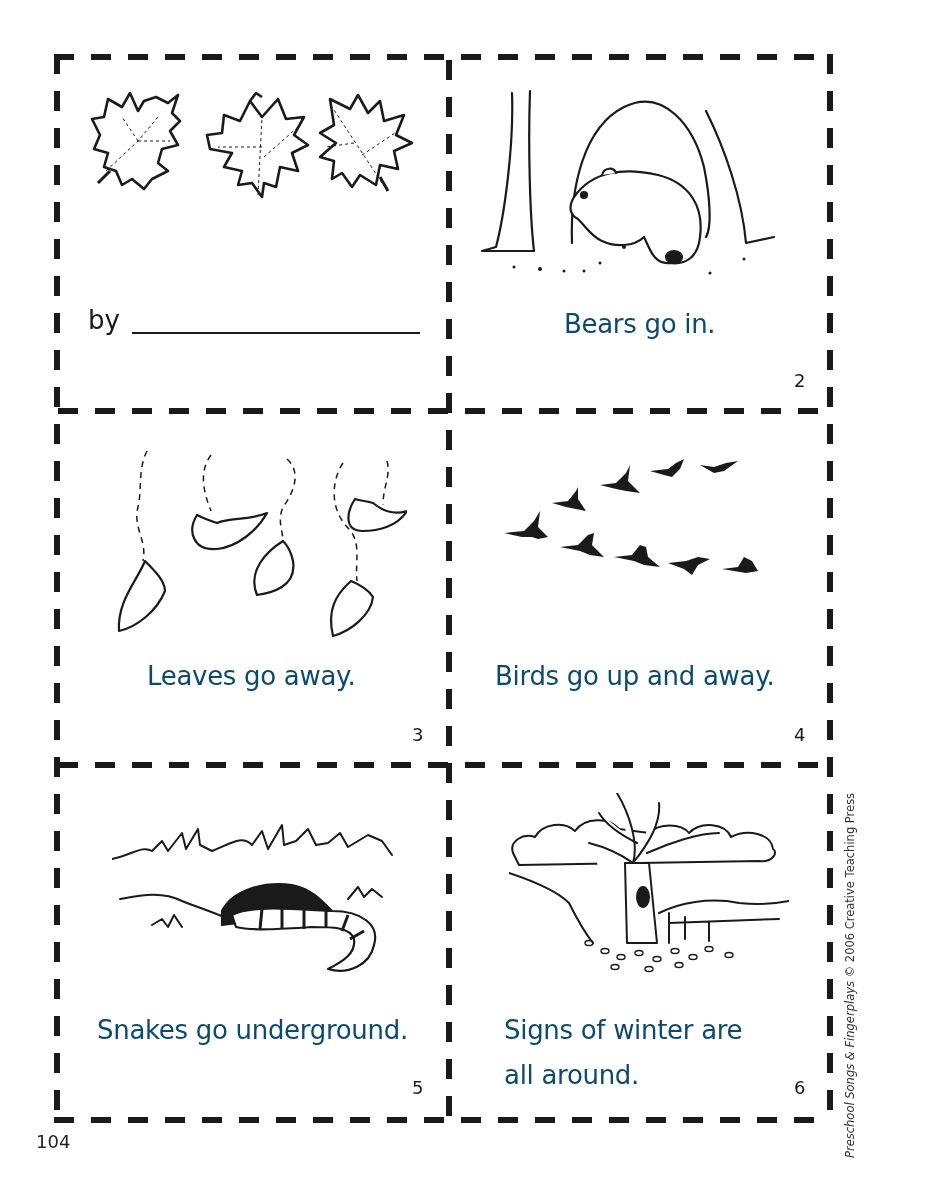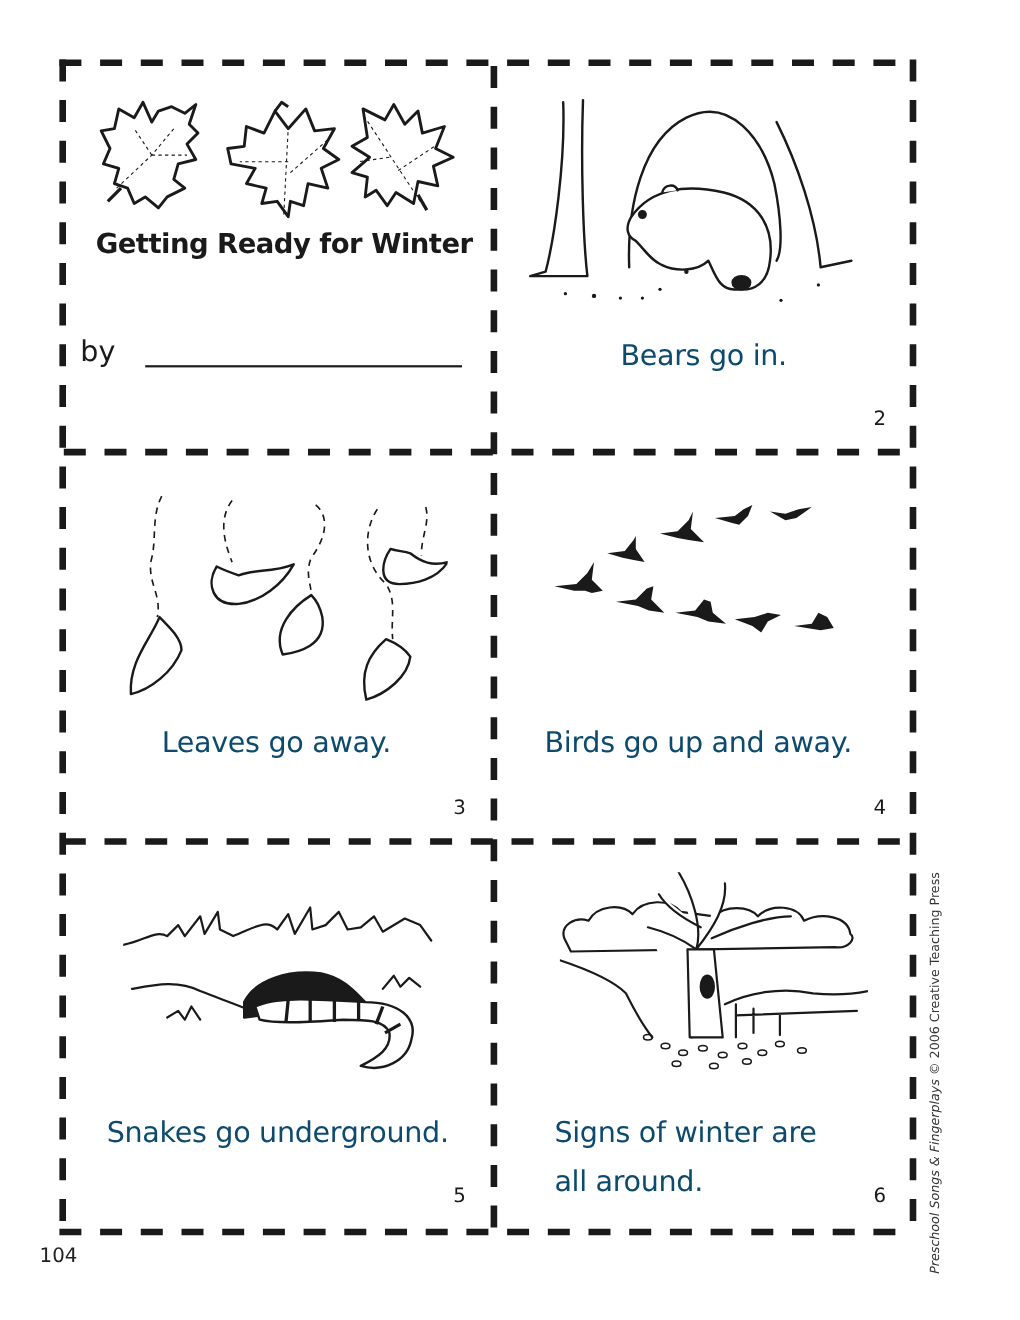--- a/index.html
+++ b/index.html
@@ -51,22 +51,21 @@
 
         <path d="M248 12 L268 22 L276 8 L286 26 L298 14 L302 34 L322 28 L314 48 L330 56 L312 64 L316 82 L298 78 L294 98 L278 88 L270 100 L260 86 L250 92 L252 74 L238 70 L254 56 L238 46 L252 38 Z"></path>
         <path d="M298 90 L306 104" stroke-width="3"></path>
       </g>
       <g stroke="#1a1a1a" stroke-width="1" fill="none" stroke-dasharray="3 3">
         <path d="M24 84 L56 54 L76 30 M56 54 L88 54 M56 54 L40 30"></path>
         <path d="M176 108 L180 30 M180 60 L136 60 M182 70 L216 40"></path>
         <path d="M300 96 L250 20 M280 68 L316 44 M272 56 L244 60"></path>
       </g>
     </svg>
-    <div class="title" style="left:30px;top:150px;">Getting Ready for Winter</div>
-    <div class="byline" style="left:16px;top:248px;">by</div>
+    <div class="byline" style="left:31px;top:248px;">by</div>
     <div class="write-line" style="left:75px;top:275px;width:288px;"></div>
   </div>
 
   <div class="panel" style="left:449px;top:57px;width:381px;height:354px;">
     <svg class="art" style="left:25px;top:30px;" width="320" height="200" viewBox="0 0 320 200">
       <g fill="#fff" stroke="#1a1a1a" stroke-width="2.2" stroke-linejoin="round" stroke-linecap="round">
 
         <path d="M38 6 C40 60 30 130 22 160 L8 164 L60 164 C56 130 54 60 56 4"></path>
         <path d="M232 24 C250 60 268 110 272 156 L300 150"></path>
 

